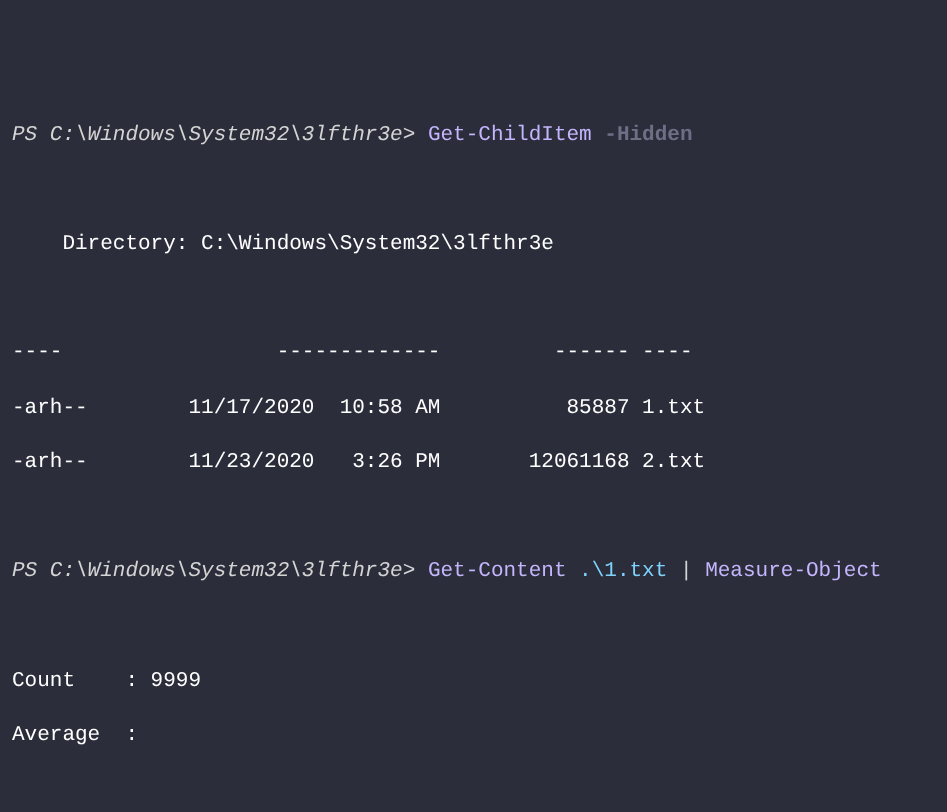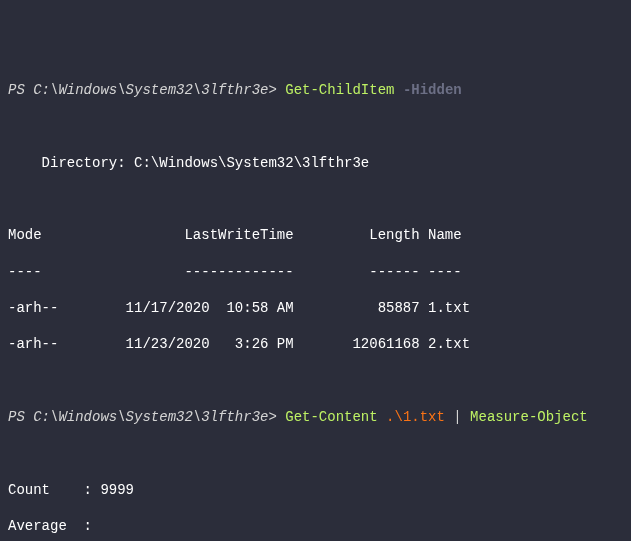--- a/index.html
+++ b/index.html
@@ -9,39 +9,38 @@
       font-family: 'Consolas', 'Courier New', monospace;
       font-size: 14px;
       line-height: 1.3;
       padding: 8px;
       width: 631px;
       height: 541px;
       white-space: pre;
       overflow: hidden;
     }
     .prompt-prefix { color: #d4d4d4; font-style: italic; }
-    .cmdlet { color: #bef264; margin-top: 21px; }
+    .cmdlet { color: #c4b5fd; margin-top: 21px; }
     .param-dim { color: #6c6f85; font-weight: bold; }
     .pipe { color: #d4d4d4; }
     .output { color: #ffffff; }
-    .arg { color: #f97316; }
+    .arg { color: #7dd3fc; }
     .line { display: block; }
   </style>
 </head>
 <body>
 
 
 
 <div><span class="line"><span class="prompt-prefix">PS C:\Windows\System32\3lfthr3e&gt; </span><span class="cmdlet">Get-ChildItem</span><span> </span><span class="param-dim">-Hidden</span></span>
 <span class="line output"></span>
 <span class="line output"></span>
 <span class="line output">    Directory: C:\Windows\System32\3lfthr3e</span>
 <span class="line output"></span>
 <span class="line output"></span>
-<span class="line output">Mode                 LastWriteTime         Length Name</span>
 <span class="line output">----                 -------------         ------ ----</span>
 <span class="line output">-arh--        11/17/2020  10:58 AM          85887 1.txt</span>
 <span class="line output">-arh--        11/23/2020   3:26 PM       12061168 2.txt</span>
 <span class="line output"></span>
 <span class="line output"></span>
 <span class="line"><span class="prompt-prefix">PS C:\Windows\System32\3lfthr3e&gt; </span><span class="cmdlet">Get-Content</span><span class="arg"> .\1.txt </span><span class="pipe">|</span><span> </span><span class="cmdlet">Measure-Object</span></span>
 <span class="line output"></span>
 <span class="line output"></span>
 <span class="line output">Count    : 9999</span>
 <span class="line output">Average  :</span>

